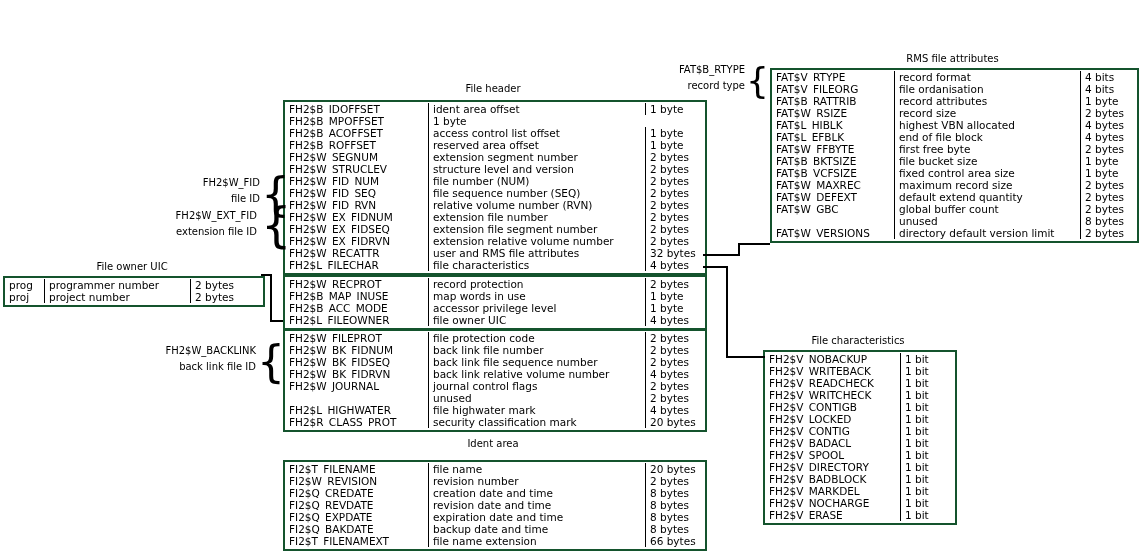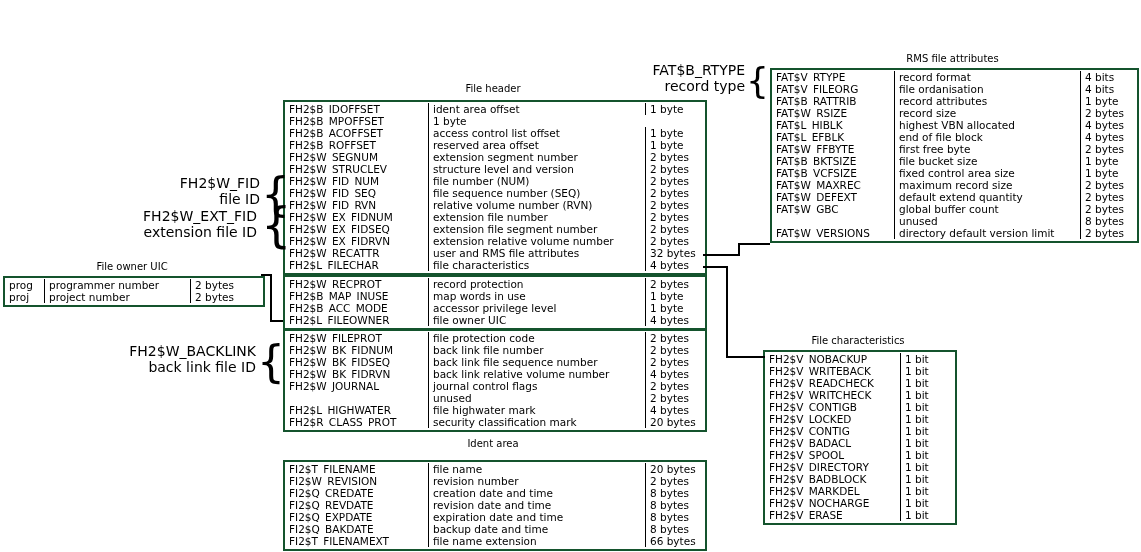--- a/index.html
+++ b/index.html
@@ -52,21 +52,21 @@
   #tbl-uic        {left:3px;  top:276px;width:258px;}
 
   #title-fh   {left:283px;top:83px; width:420px;}
   #title-ident{left:283px;top:438px;width:420px;}
   #title-rms  {left:770px;top:53px; width:365px;}
   #title-fchar{left:763px;top:335px;width:190px;}
   #title-uic  {left:3px;  top:261px;width:258px;}
 
   .lbl{
     position:absolute;
-    font-size:14px;
+    font-size:10px;
     line-height:16px;
     text-align:right;
     white-space:nowrap;
   }
   #lbl-fid     {left:100px;top:175px;width:160px;}
   #lbl-extfid  {left:97px;top:208px;width:160px;}
   #lbl-backlink{left:100px;top:343px;width:156px;}
   #lbl-rtype   {left:600px;top:62px; width:145px;}
 
   .brace{

